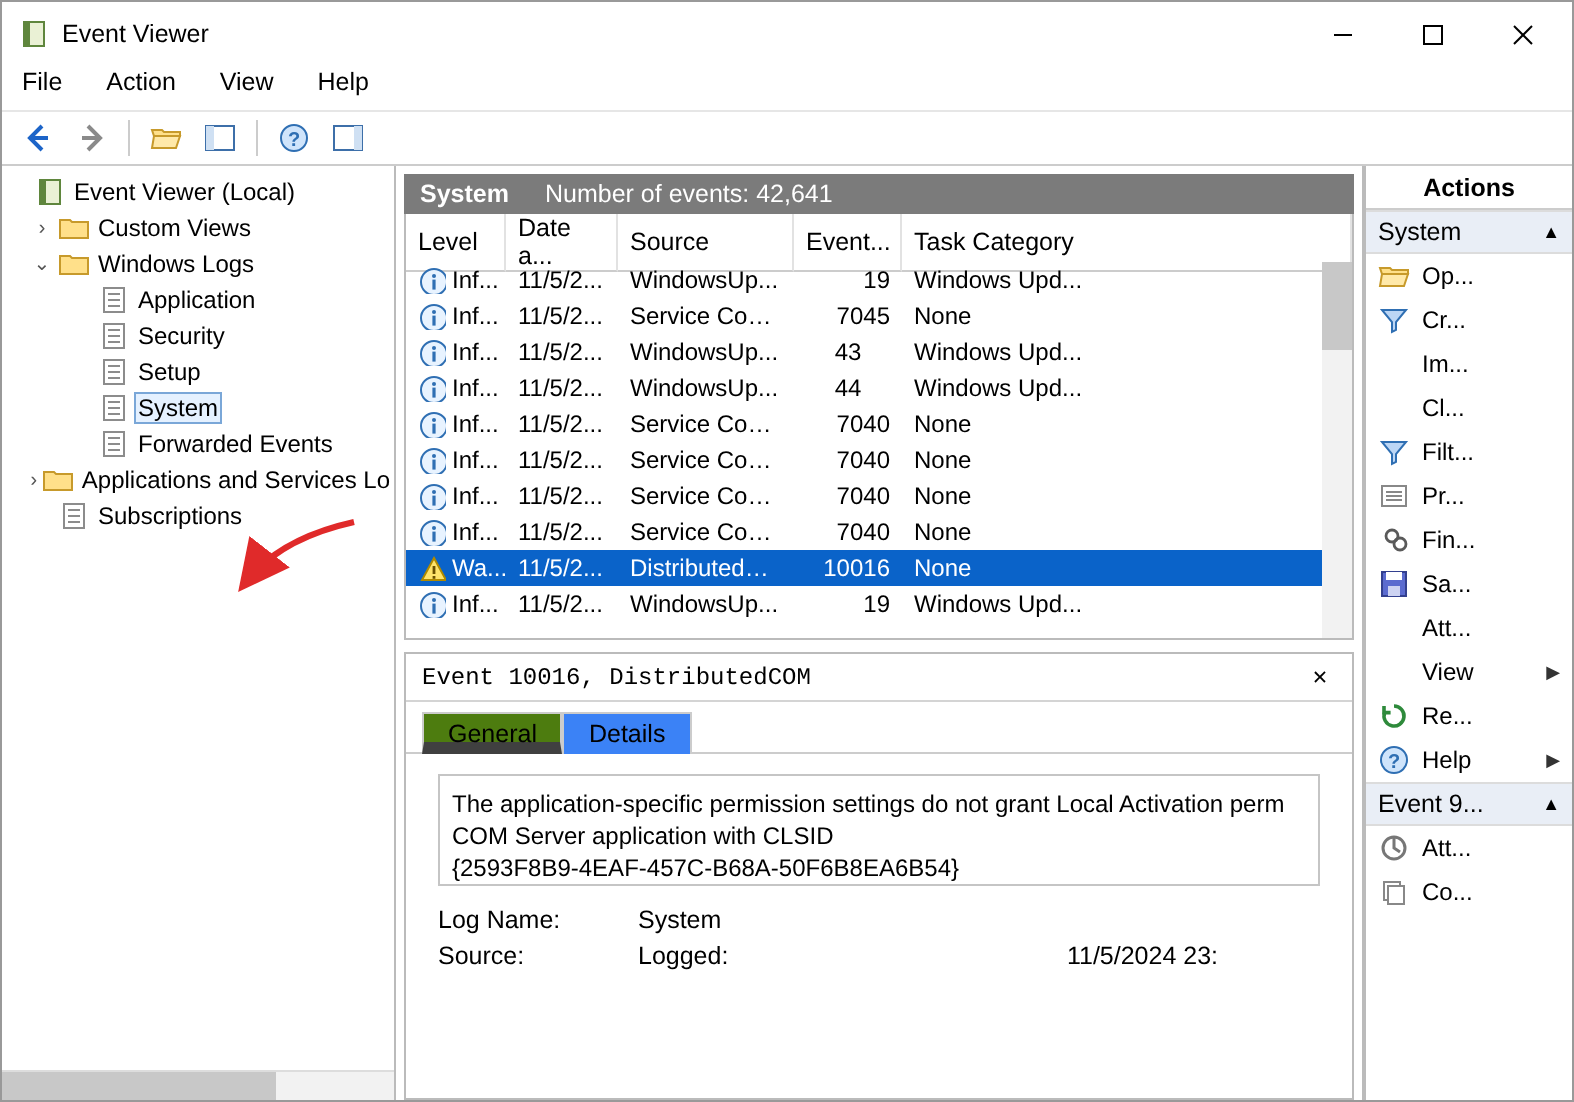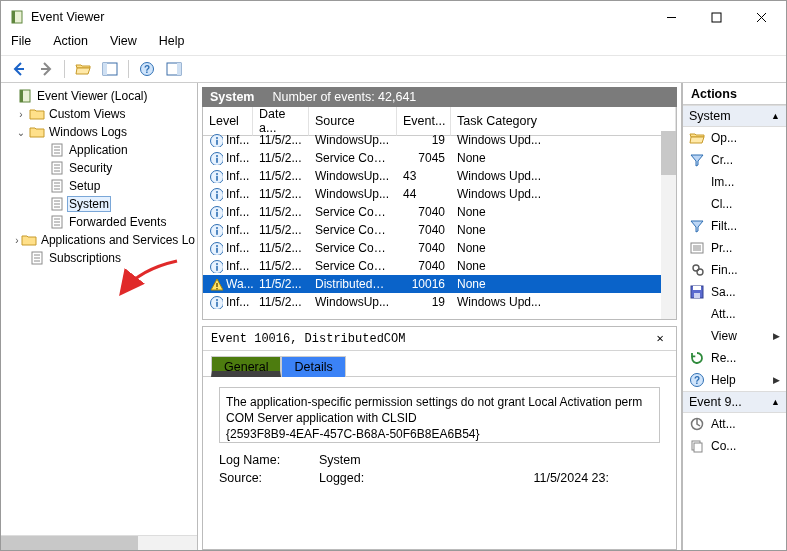--- a/index.html
+++ b/index.html
@@ -65,21 +65,21 @@
   .detail-head .close { width: 16px; height: 16px; display: flex; align-items: center; justify-content: center; font-weight: bold; }
   .tabs { display: flex; height: 26px; border-bottom: 1px solid #ccc; padding: 4px 8px 0 8px; gap: 0; }
   .tab { padding: 3px 12px; border: 1px solid #ccc; border-bottom: none; font-size: 12.5px; position: relative; top: 1px; }
   .tab.active { background: #4d7c0f; border-bottom: 6px solid #404040; }
   .tab.inactive { background: #3b82f6; }
   .detail-body { flex: 1; padding: 10px 16px; overflow: hidden; }
   .msgbox { border: 1px solid #c5c5c5; padding: 6px; font-size: 12px; line-height: 1.35; height: 56px; overflow: hidden; }
   .fields { margin-top: 10px; display: grid; grid-template-columns: 100px 200px 90px 1fr; row-gap: 4px; font-size: 12.5px; }
 
   
-  .actions-head { height: 22px; border-bottom: 1px solid #ccc; padding: 4px 8px 0 8px; font-weight: bold; font-size: 12.5px; }
+  .actions-head { height: 22px; border-bottom: 1px solid #ccc; padding: 4px 8px 0 8px; font-weight: bold; font-size: 12.5px; text-align: center; }
   .section-hdr { background: #e9eef6; height: 22px; display: flex; align-items: center; padding: 0 6px; font-size: 12.5px; border-top: 1px solid #dcdcdc; border-bottom: 1px solid #dcdcdc; }
   .section-hdr .arr { margin-left: auto; font-size: 9px; }
   .act-item { display: flex; align-items: center; height: 22px; padding: 0 6px; gap: 6px; font-size: 12px; white-space: nowrap; overflow: hidden; }
   .act-item .aicon { width: 16px; height: 16px; flex: 0 0 16px; }
   .act-item .albl { overflow: hidden; text-overflow: ellipsis; }
   .act-item .arr2 { margin-left: auto; font-size: 9px; color: #333; }
 
   
   .hsb { height: 15px; border-top: 1px solid #ddd; background: #f2f2f2; margin-top: auto; display: flex; align-items: center; }
   .hsb .th { height: 100%; background: #c8c8c8; }
@@ -425,35 +425,35 @@
             <div class="iconcell">
               <span>
                 <svg width="14" height="14">
                   <use href="#i-info"></use>
                 </svg>
               </span>
               <span>Inf...</span>
             </div>
             <div>11/5/2...</div>
             <div>WindowsUp...</div>
-            <div style="text-align:left">43</div>
+            <div style="text-align:center">43</div>
             <div>Windows Upd...</div>
           </div>
           <div class="trow">
             <div class="iconcell">
               <span>
                 <svg width="14" height="14">
                   <use href="#i-info"></use>
                 </svg>
               </span>
               <span>Inf...</span>
             </div>
             <div>11/5/2...</div>
             <div>WindowsUp...</div>
-            <div style="text-align:left">44</div>
+            <div style="text-align:center">44</div>
             <div>Windows Upd...</div>
           </div>
           <div class="trow">
             <div class="iconcell">
               <span>
                 <svg width="14" height="14">
                   <use href="#i-info"></use>
                 </svg>
               </span>
               <span>Inf...</span>

